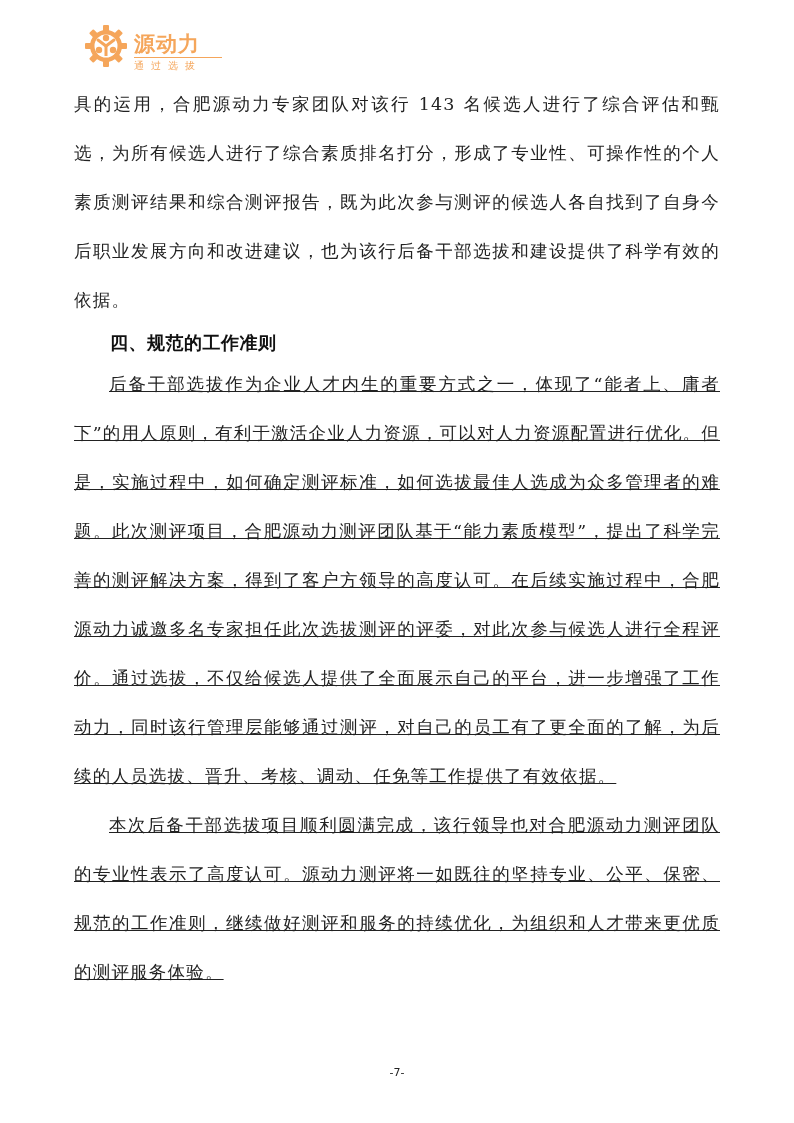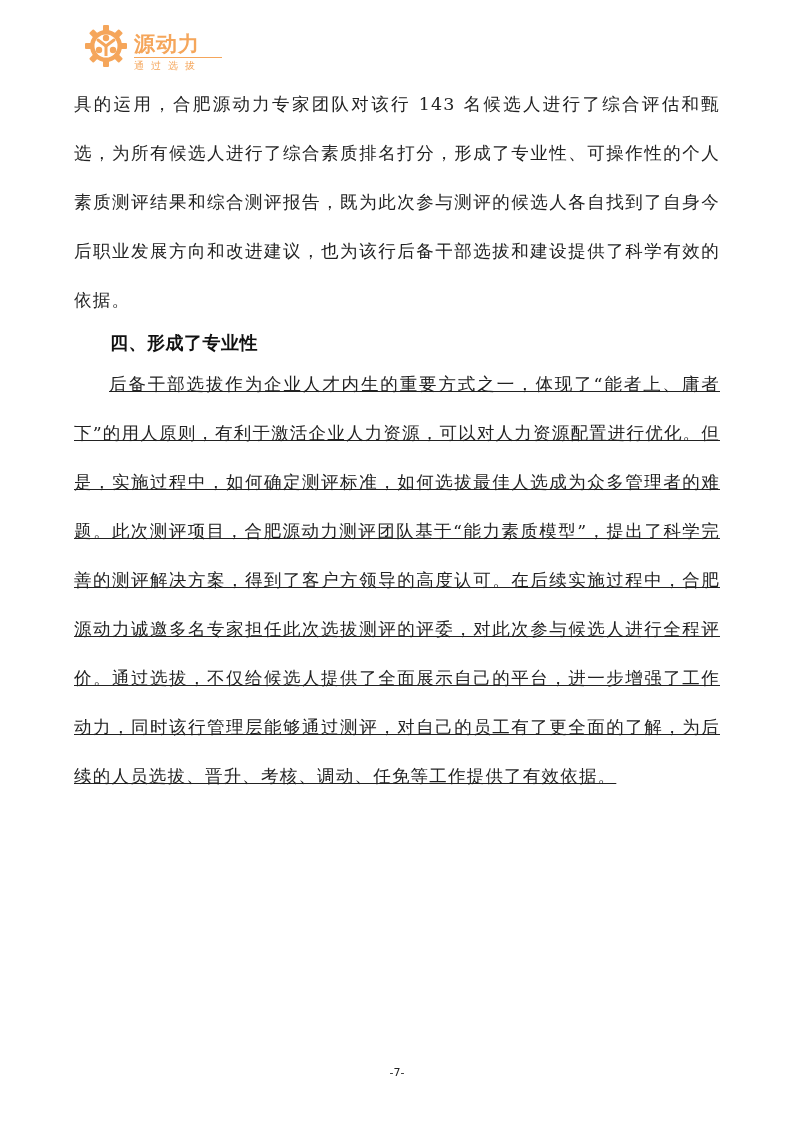--- a/index.html
+++ b/index.html
@@ -50,17 +50,18 @@
     <div class="logo-text">
       <span class="logo-main">源动力</span>
       <div class="logo-rule"></div>
       <span class="logo-sub">通过选拔</span>
     </div>
   </div>
 </div>
 
 <div class="content">
   <p class="p">具的运用，合肥源动力专家团队对该行 143 名候选人进行了综合评估和甄选，为所有候选人进行了综合素质排名打分，形成了专业性、可操作性的个人素质测评结果和综合测评报告，既为此次参与测评的候选人各自找到了自身今后职业发展方向和改进建议，也为该行后备干部选拔和建设提供了科学有效的依据。</p>
-  <h2 class="h">四、形成了专业性</h2>
+  <h2 class="h">四、规范的工作准则</h2>
   <p class="p indent">后备干部选拔作为企业人才内生的重要方式之一，体现了“能者上、庸者下”的用人原则，有利于激活企业人力资源，可以对人力资源配置进行优化。但是，实施过程中，如何确定测评标准，如何选拔最佳人选成为众多管理者的难题。此次测评项目，合肥源动力测评团队基于“能力素质模型”，提出了科学完善的测评解决方案，得到了客户方领导的高度认可。在后续实施过程中，合肥源动力诚邀多名专家担任此次选拔测评的评委，对此次参与候选人进行全程评价。通过选拔，不仅给候选人提供了全面展示自己的平台，进一步增强了工作动力，同时该行管理层能够通过测评，对自己的员工有了更全面的了解，为后续的人员选拔、晋升、考核、调动、任免等工作提供了有效依据。</p>
+  <p class="p indent">本次后备干部选拔项目顺利圆满完成，该行领导也对合肥源动力测评团队的专业性表示了高度认可。源动力测评将一如既往的坚持专业、公平、保密、规范的工作准则，继续做好测评和服务的持续优化，为组织和人才带来更优质的测评服务体验。</p>
 </div>
 
 <div class="page-num">-7-</div>
 
 </body></html>

